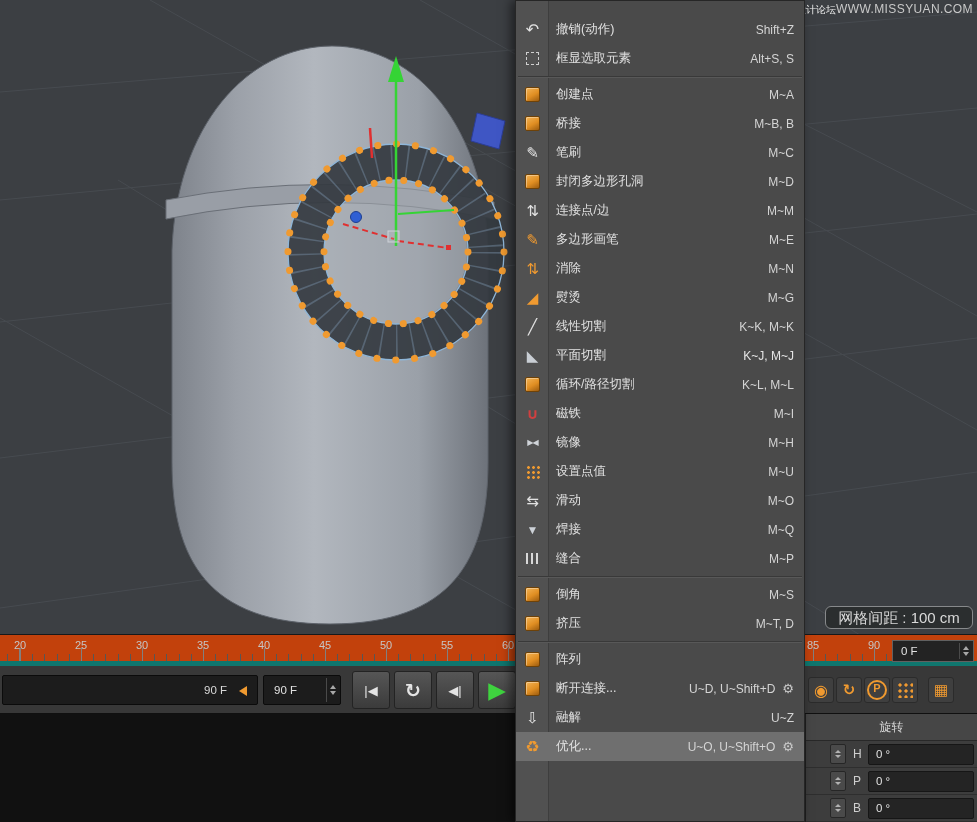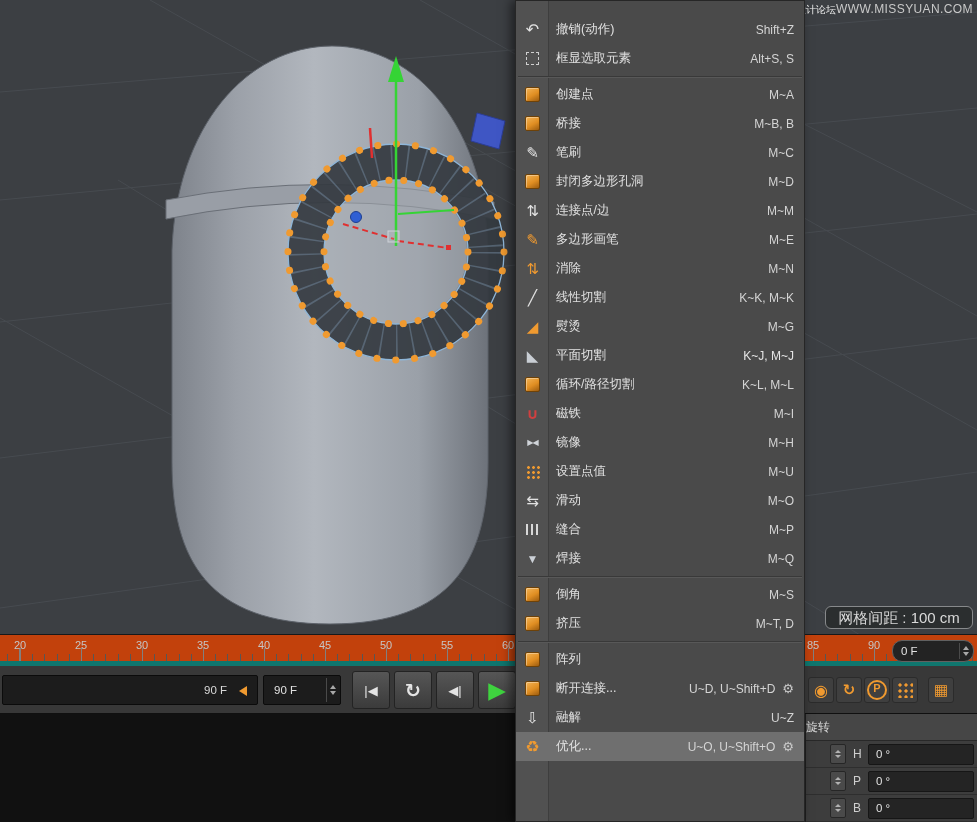--- a/index.html
+++ b/index.html
@@ -17,21 +17,21 @@
 
   
   .ruler{position:absolute;left:0;top:634px;width:977px;height:32px;background:#c2410c;
     border-top:1px solid #17181a;border-bottom:5px solid #0f766e;z-index:2}
   .ticks-minor{position:absolute;left:0;bottom:0;width:100%;height:7px;
     background:repeating-linear-gradient(90deg,#565656 0 1px,transparent 1px 12.2px);background-position:20px 0}
   .ticks-major{position:absolute;left:0;bottom:0;width:100%;height:13px;
     background:repeating-linear-gradient(90deg,#808080 0 1px,transparent 1px 61px);background-position:20px 0}
   .tick-label{position:absolute;top:4px;transform:translateX(-50%);font-size:11px;color:#c6c6c6}
   .frame-box{position:absolute;right:3px;top:5px;width:82px;height:22px;background:#232323;border:1px solid #616161;
-    border-radius:10px;color:#e2e2e2;font-size:11.5px;line-height:20px;padding-left:8px}
+    border-radius:0;color:#e2e2e2;font-size:11.5px;line-height:20px;padding-left:8px}
   .spin{position:absolute;right:2px;top:2px;bottom:2px;width:12px;display:flex;flex-direction:column;
     align-items:center;justify-content:center;gap:2px;border-left:1px solid #4a4a4a}
   .spin i{display:block;width:0;height:0;border-left:3.5px solid transparent;border-right:3.5px solid transparent}
   .spin .up{border-bottom:4px solid #a8a8a8}
   .spin .dn{border-top:4px solid #a8a8a8}
 
   
   .transport{position:absolute;left:0;top:666px;width:977px;height:48px;background:#383838;
     border-bottom:1px solid #101010;z-index:2}
   .range-slider{position:absolute;left:2px;top:9px;width:256px;height:30px;background:#1c1c1c;border:1px solid #0b0b0b;
@@ -57,21 +57,21 @@
     background-image:radial-gradient(#f09a30 1.5px,transparent 1.7px);background-size:6px 6px}
   .rbtn[data-icon="keyframe-store-icon"]::before{content:"▦";color:#f09a30;font-size:15px}
 
   
   .blank{position:absolute;left:0;top:714px;width:515px;height:108px;background:#111;z-index:2}
 
   
   .coord{position:absolute;left:805px;top:714px;width:172px;height:108px;background:#3d3d3d;
     border-left:1px solid #1e1e1e;z-index:3}
   .coord-h{height:27px;background:#464646;border-bottom:1px solid #282828;color:#d8d8d8;font-size:12px;
-    line-height:26px}
+    text-align:center;line-height:26px}
   .crow{position:relative;height:27px;border-bottom:1px solid #2e2e2e;display:flex;align-items:center;
     padding-left:24px;background:#3d3d3d}
   .cspin{width:16px;height:20px;background:#4a4a4a;border:1px solid #262626;border-radius:2px;display:flex;
     flex-direction:column;align-items:center;justify-content:center;gap:2px;margin-right:7px;flex:none}
   .cspin i{display:block;width:0;height:0;border-left:3px solid transparent;border-right:3px solid transparent}
   .cspin .up{border-bottom:3.5px solid #b2b2b2}
   .cspin .dn{border-top:3.5px solid #b2b2b2}
   .clabel{width:15px;color:#cfcfcf;font-size:12px;flex:none}
   .cfield{flex:1;height:21px;background:#242424;border:1px solid #161616;border-radius:2px;color:#e0e0e0;
     font-size:11.5px;line-height:19px;padding-left:7px;margin-right:3px}
@@ -318,28 +318,28 @@
       <span class="mi" data-icon="polygon-pen-icon"></span>
       <span class="ml">多边形画笔</span>
       <span class="ms">M~E</span>
     </div>
     <div class="mrow">
       <span class="mi" data-icon="dissolve-icon"></span>
       <span class="ml">消除</span>
       <span class="ms">M~N</span>
     </div>
     <div class="mrow">
+      <span class="mi" data-icon="iron-icon"></span>
+      <span class="ml">熨烫</span>
+      <span class="ms">M~G</span>
+    </div>
+    <div class="mrow">
       <span class="mi" data-icon="line-cut-icon"></span>
       <span class="ml">线性切割</span>
       <span class="ms">K~K, M~K</span>
-    </div>
-    <div class="mrow">
-      <span class="mi" data-icon="iron-icon"></span>
-      <span class="ml">熨烫</span>
-      <span class="ms">M~G</span>
     </div>
     <div class="mrow yellow">
       <span class="mi" data-icon="plane-cut-icon"></span>
       <span class="ml">平面切割</span>
       <span class="ms">K~J, M~J</span>
     </div>
     <div class="mrow">
       <span class="mi" data-icon="loop-cut-icon"></span>
       <span class="ml">循环/路径切割</span>
       <span class="ms">K~L, M~L</span>
@@ -358,28 +358,28 @@
       <span class="mi" data-icon="set-point-value-icon"></span>
       <span class="ml">设置点值</span>
       <span class="ms">M~U</span>
     </div>
     <div class="mrow">
       <span class="mi" data-icon="slide-icon"></span>
       <span class="ml">滑动</span>
       <span class="ms">M~O</span>
     </div>
     <div class="mrow">
+      <span class="mi" data-icon="weld-icon"></span>
+      <span class="ml">焊接</span>
+      <span class="ms">M~Q</span>
+    </div>
+    <div class="mrow">
       <span class="mi" data-icon="stitch-icon"></span>
       <span class="ml">缝合</span>
       <span class="ms">M~P</span>
-    </div>
-    <div class="mrow">
-      <span class="mi" data-icon="weld-icon"></span>
-      <span class="ml">焊接</span>
-      <span class="ms">M~Q</span>
     </div>
     <div class="msep"></div>
 
     <div class="mrow">
       <span class="mi" data-icon="bevel-icon"></span>
       <span class="ml">倒角</span>
       <span class="ms">M~S</span>
     </div>
     <div class="mrow">
       <span class="mi" data-icon="extrude-icon"></span>

